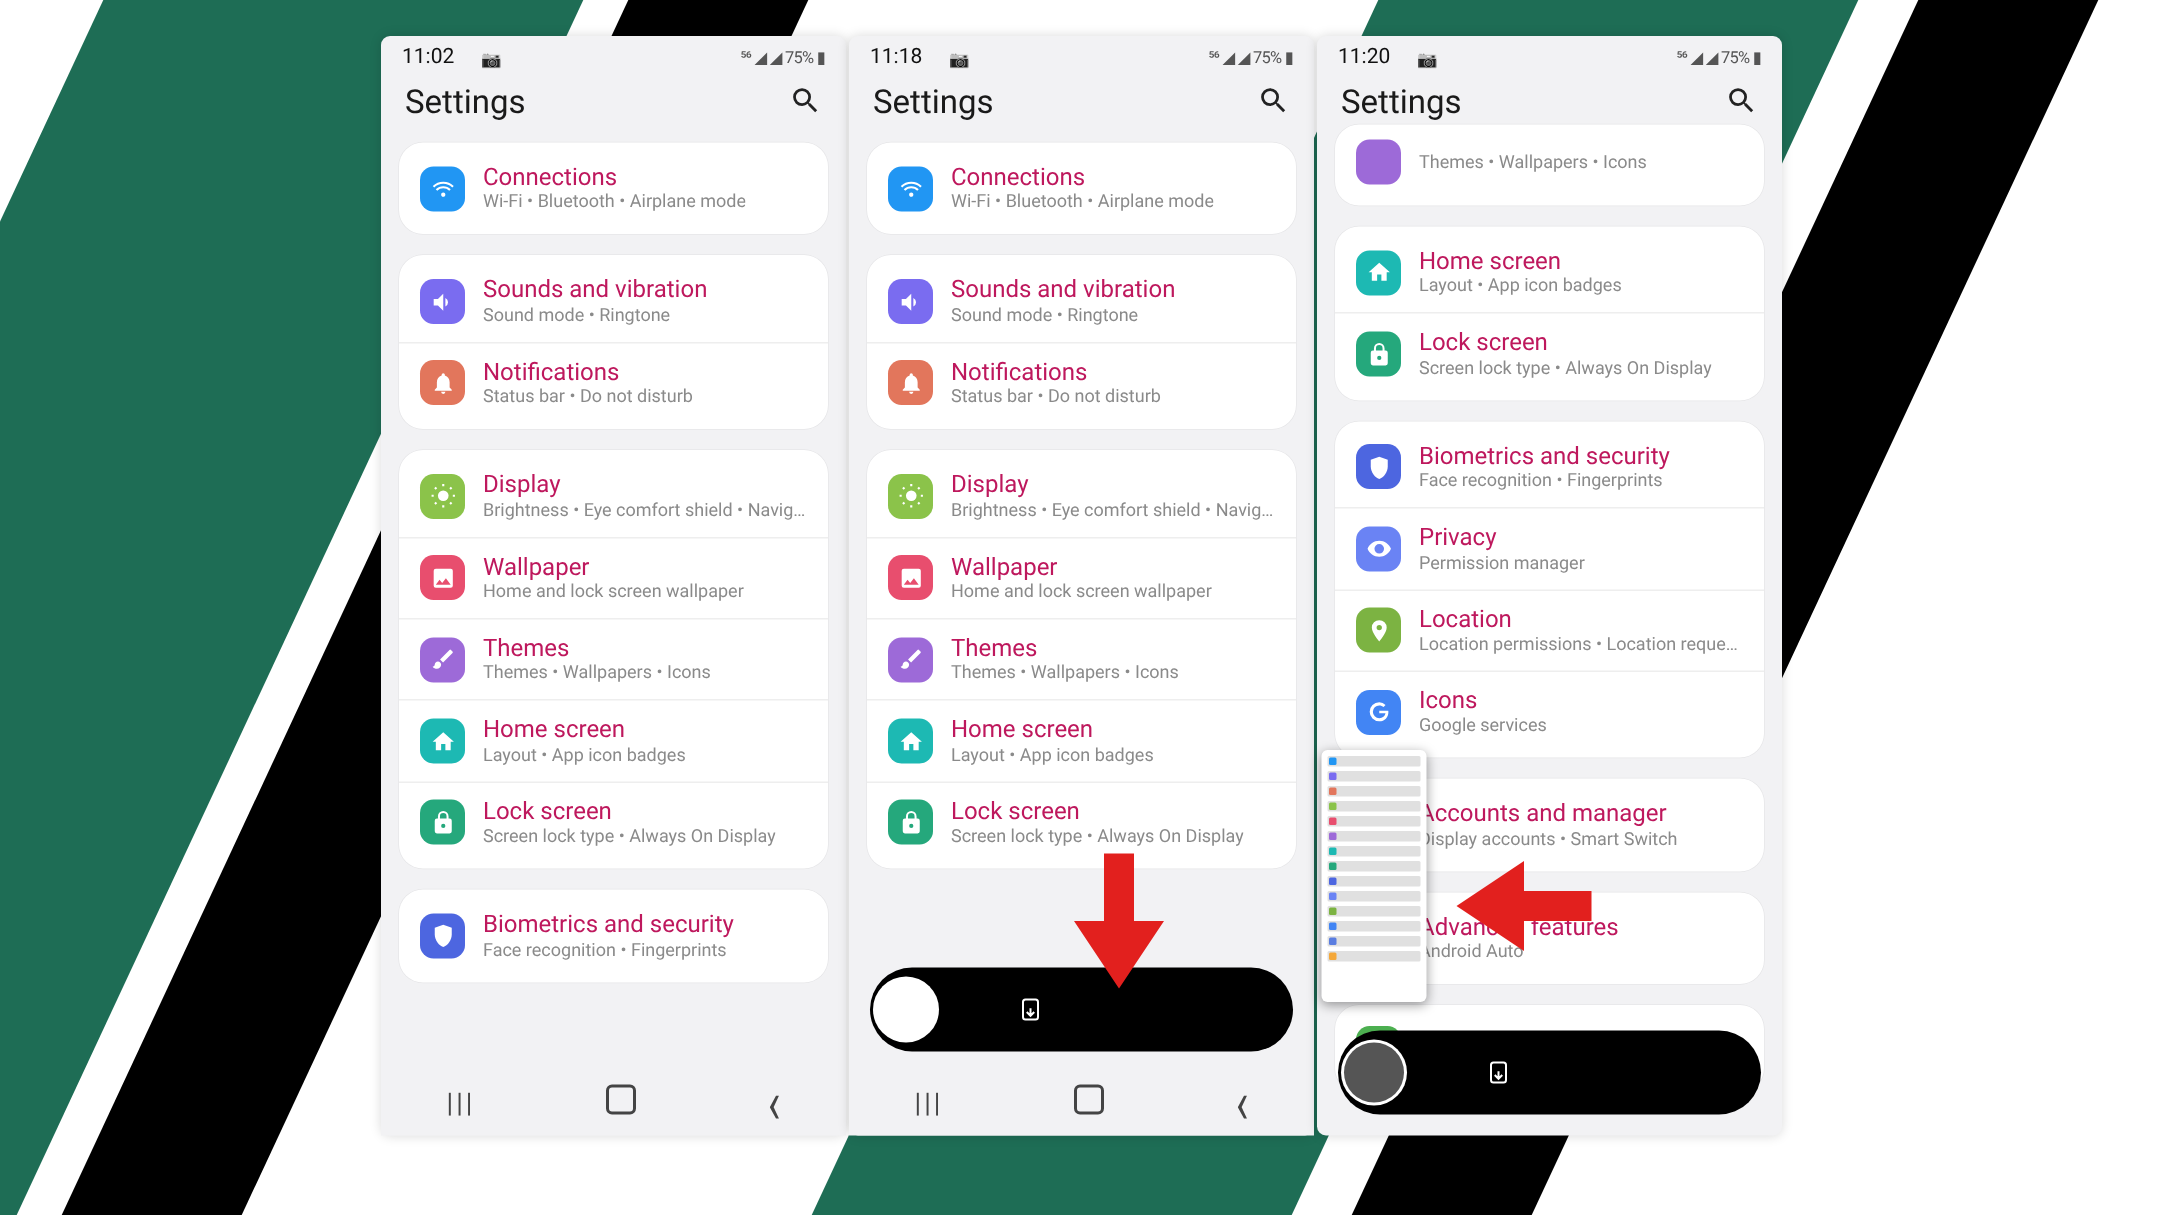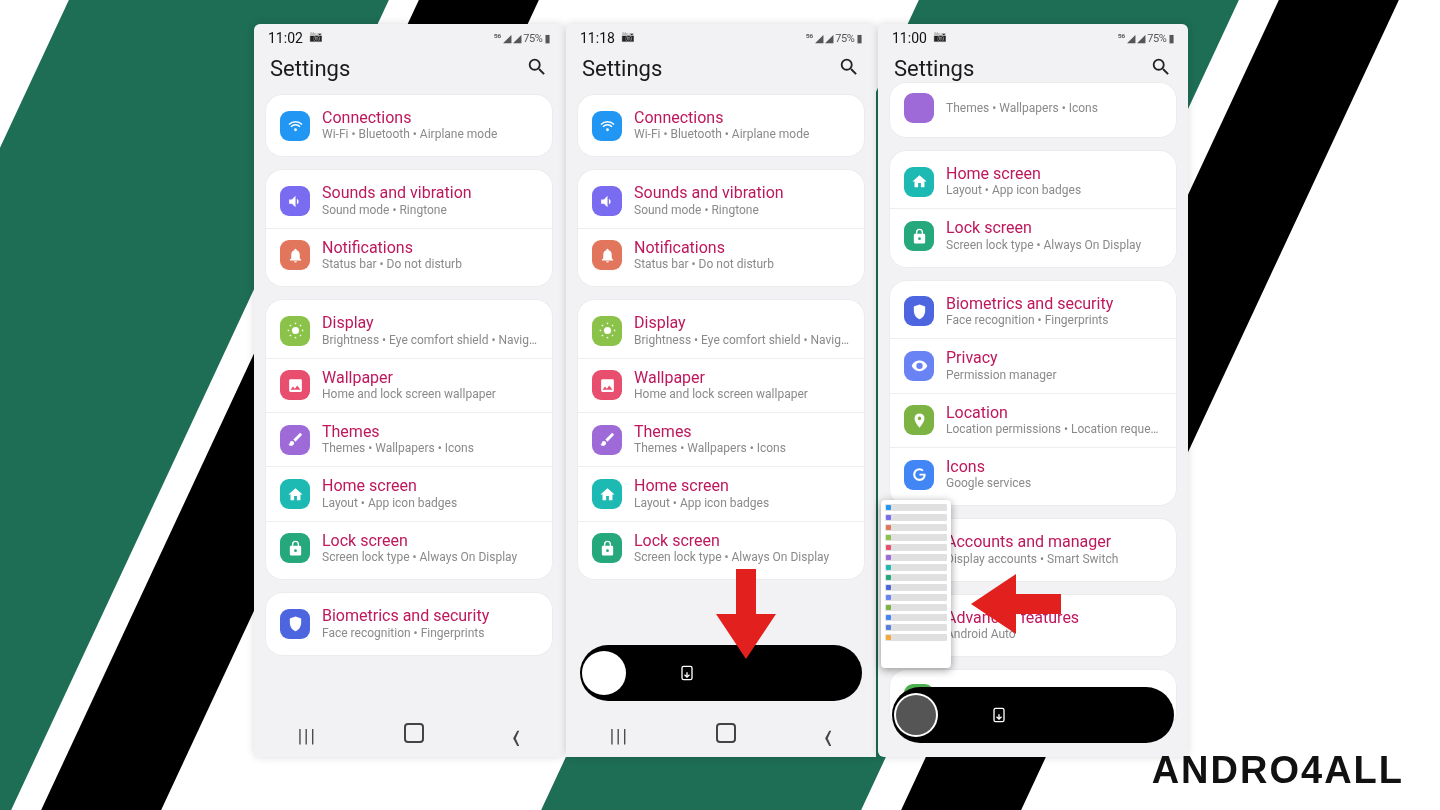--- a/index.html
+++ b/index.html
@@ -9,21 +9,21 @@
 .stripe.green1{left:-120px;width:320px;background:#1e6d55}
 .stripe.black1{left:230px;width:120px;background:#000}
 .stripe.green2{left:730px;width:320px;background:#1e6d55}
 .stripe.black2{left:1090px;width:120px;background:#000}
 
 .phone{position:absolute;top:24px;width:310px;height:733px;background:#f2f2f4;border-radius:6px;box-shadow:0 0 8px rgba(0,0,0,.15)}
 .phone.p1{left:254px}
 .phone.p2{left:566px}
 .phone.p3{left:878px}
 .statusbar{display:flex;justify-content:space-between;align-items:center;padding:6px 14px 2px;font-size:14px;color:#111}
-.sb-left,.sb-right{display:flex;align-items:flex-start;gap:4px}
+.sb-left,.sb-right{display:flex;align-items:flex-end;gap:16px}
 .sb-left .muted{font-size:11px;color:#555;margin-left:2px}
 .sb-right{font-size:11px;color:#555;letter-spacing:-.5px}
 .hdr{display:flex;justify-content:space-between;align-items:flex-start;padding:8px 16px 14px}
 .hdr-title{font-size:22px;font-weight:400;color:#1a1a1a}
 .search-ico{width:22px;height:22px;color:#222}
 .groups{padding:0 12px;display:flex;flex-direction:column;gap:14px}
 .group{background:#fff;border-radius:16px;padding:4px 0;box-shadow:0 0 0 .5px rgba(0,0,0,.05)}
 .row{display:flex;align-items:center;gap:12px;padding:10px 14px;position:relative}
 .row+.row{border-top:1px solid #eee}
 .ico{width:30px;height:30px;border-radius:9px;flex:0 0 30px;display:flex;align-items:center;justify-content:center;color:#fff}
@@ -323,21 +323,21 @@
       </div>
       <div class="arrow" style="left: 130px; top: 540px;">
         <svg width="100" height="100" viewBox="0 0 100 100">
           <path d="M40 5 H60 V50 H80 L50 95 L20 50 H40 Z" fill="#e2201e"></path>
         </svg>
       </div>
     </div>
 <div id="phone-2" class="phone p3">
       <div class="statusbar">
         <div class="sb-left">
-          <span>11:00</span>
+          <span>11:20</span>
           <span class="muted" style="filter: grayscale(1);">📷</span>
         </div>
         <div class="sb-right">⁵⁶ ◢ ◢ 75% ▮</div>
       </div>
       <div class="hdr">
         <div class="hdr-title">Settings</div>
         <div class="search-ico"><svg viewBox="0 0 24 24">
             <use href="#i-search"></use>
           </svg></div>
       </div>
@@ -521,23 +521,20 @@
           <span style="position: absolute; left: 1px; top: 1px; width: 5px; height: 5px; border-radius: 1px; background: rgb(244, 168, 58);"></span>
         </div>
       </div>
       <div class="arrow" style="left: 88px; top: 530px;">
         <svg width="100" height="100" viewBox="0 0 100 100">
           <path d="M95 40 V60 H50 V80 L5 50 L50 20 V40 Z" fill="#e2201e"></path>
         </svg>
       </div>
     </div>
 
-<div class="logo">
-  <span class="brand">ANDRO4ALL</span>
-</div>
 
 <svg width="0" height="0" style="position:absolute">
 <defs>
 <symbol id="i-search" viewBox="0 0 24 24">
           <path d="M15.5 14h-.79l-.28-.27A6.47 6.47 0 0016 9.5 6.5 6.5 0 109.5 16a6.47 6.47 0 004.23-1.57l.27.28v.79l5 5L20.49 19l-5-5zm-6 0A4.5 4.5 0 1114 9.5 4.5 4.5 0 019.5 14z" fill="currentColor"></path>
         </symbol>
 <symbol id="i-wifi" viewBox="0 0 24 24">
           <path d="M12 20c1.1 0 2-.9 2-2s-.9-2-2-2-2 .9-2 2 .9 2 2 2zm-5.64-5.64a8 8 0 0111.28 0l1.42-1.42a10 10 0 00-14.12 0l1.42 1.42zM2.1 9.9l1.42 1.42a12 12 0 0116.96 0L21.9 9.9a14 14 0 00-19.8 0z"></path>
         </symbol>
 <symbol id="i-sound" viewBox="0 0 24 24">

